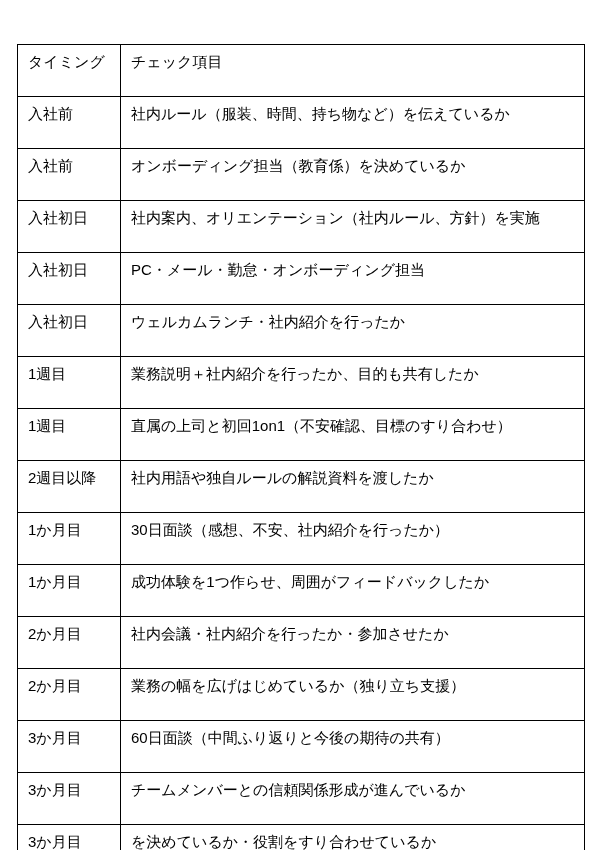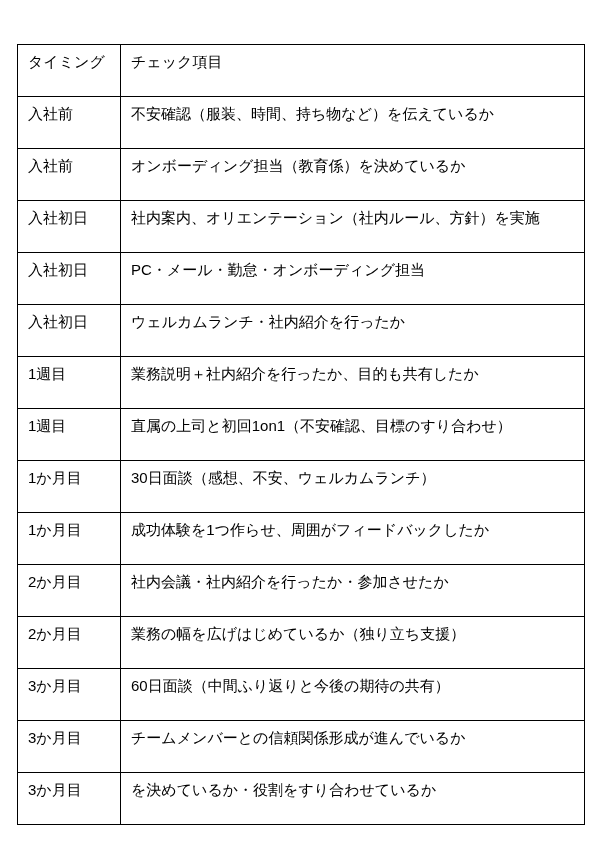--- a/index.html
+++ b/index.html
@@ -46,21 +46,21 @@
   </colgroup>
   <thead>
     <tr>
       <th>タイミング</th>
       <th>チェック項目</th>
     </tr>
   </thead>
   <tbody>
   <tr>
     <td>入社前</td>
-    <td>不安確認（服装、時間、持ち物など）を伝えているか</td>
+    <td>社内ルール（服装、時間、持ち物など）を伝えているか</td>
   </tr>
 
   <tr>
     <td>入社前</td>
     <td>オンボーディング担当（教育係）を決めているか</td>
   </tr>
 
   <tr>
     <td>入社初日</td>
     <td>社内案内、オリエンテーション（社内ルール、方針）を実施</td>
@@ -79,24 +79,28 @@
   <tr>
     <td>1週目</td>
     <td>業務説明＋社内紹介を行ったか、目的も共有したか</td>
   </tr>
 
   <tr>
     <td>1週目</td>
     <td>直属の上司と初回1on1（不安確認、目標のすり合わせ）</td>
   </tr>
 
+  <tr>
+    <td>2週目以降</td>
+    <td>社内用語や独自ルールの解説資料を渡したか</td>
+  </tr>
 
   <tr>
     <td>1か月目</td>
-    <td>30日面談（感想、不安、ウェルカムランチ）</td>
+    <td>30日面談（感想、不安、社内紹介を行ったか）</td>
   </tr>
 
   <tr>
     <td>1か月目</td>
     <td>成功体験を1つ作らせ、周囲がフィードバックしたか</td>
   </tr>
 
   <tr>
     <td>2か月目</td>
     <td>社内会議・社内紹介を行ったか・参加させたか</td>

